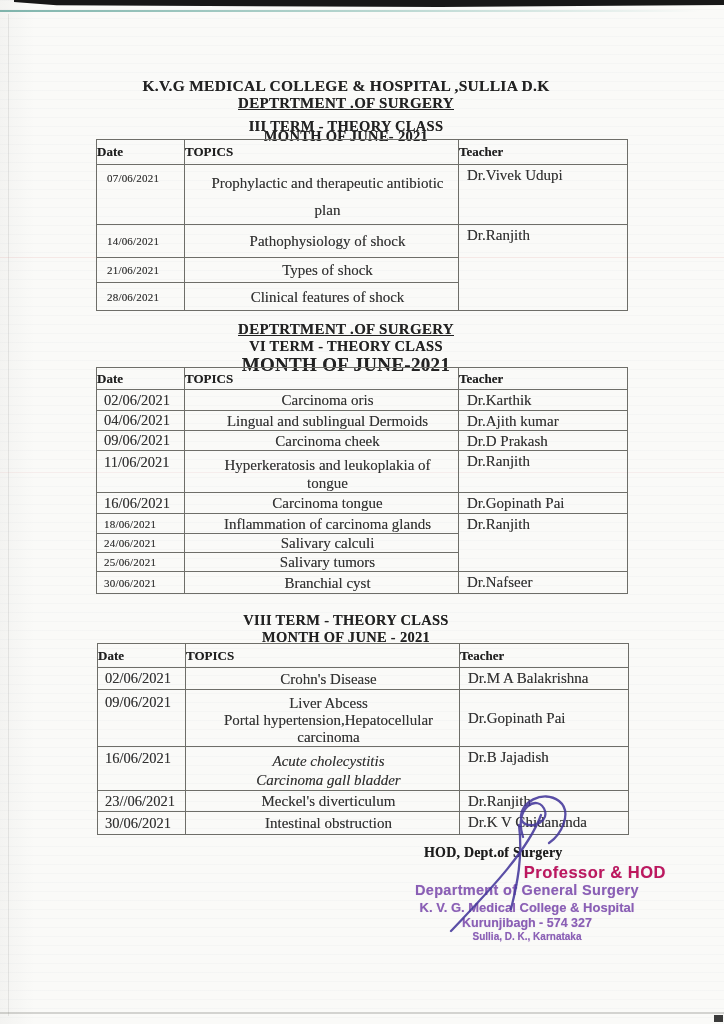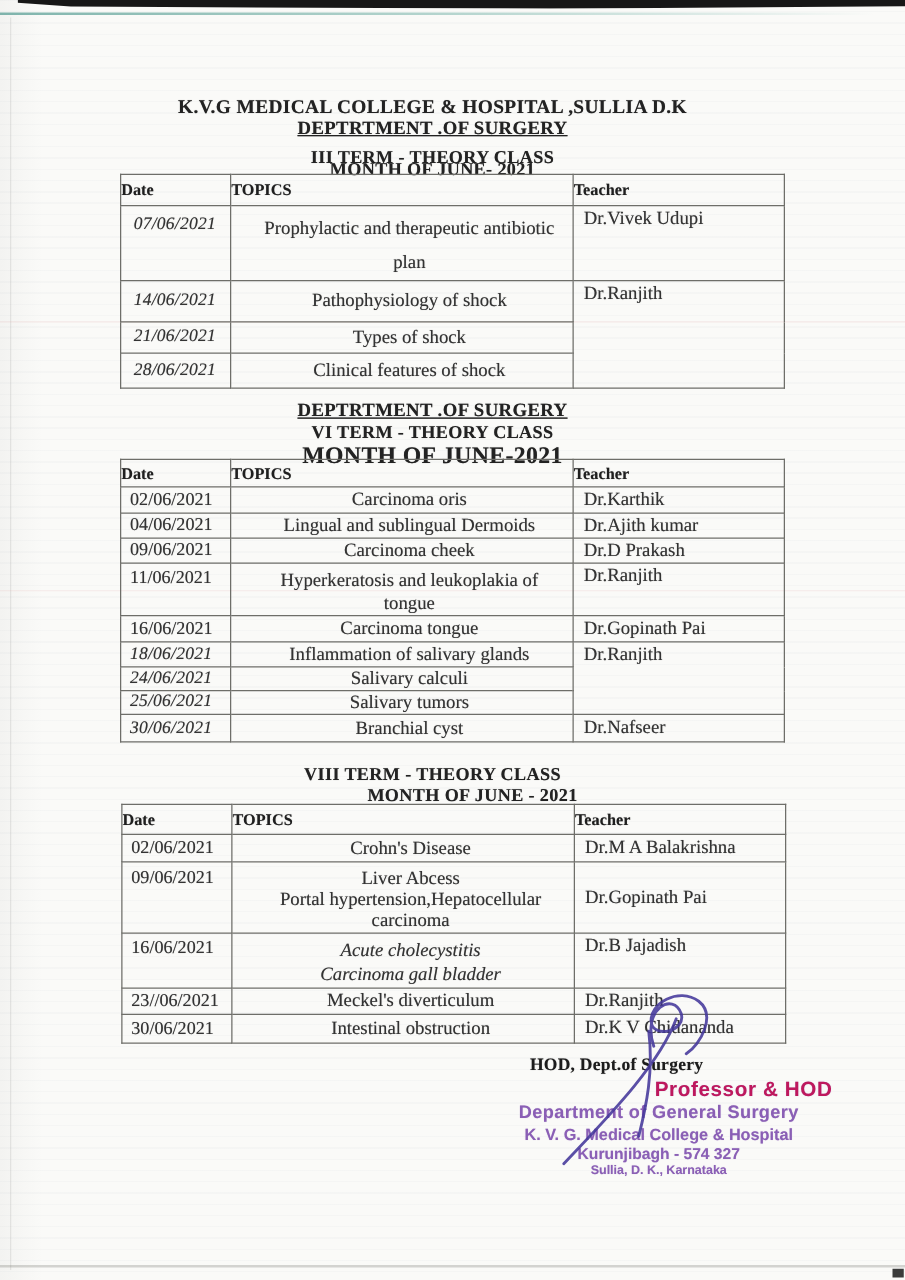--- a/index.html
+++ b/index.html
@@ -29,33 +29,33 @@
   .tc { position:absolute; left:0; width:692px; text-align:center; font-weight:bold; color:#222;
         text-shadow:0 0 .6px rgba(40,40,40,.55); letter-spacing:.3px; }
   .h-college { top:77px;  font-size:15.5px; }
   .h-dept1   { top:95px;  font-size:15px; text-decoration:underline; }
   .h-term1   { top:118px; font-size:14.5px; }
   .h-month1  { top:128px; font-size:14.5px; }
   .h-dept2   { top:321px; font-size:15px; text-decoration:underline; }
   .h-term2   { top:338px; font-size:14.5px; }
   .h-month2  { top:354px; font-size:19px; }
   .h-term3   { top:612px; font-size:14.5px; }
-  .h-month3  { top:629px; font-size:14.5px;padding-left:32px; }
+  .h-month3  { top:629px; font-size:14.5px; }
 
   
   table.sched { position:absolute; border-collapse:collapse; table-layout:fixed; width:531px;
     background:transparent; }
   .t1 { left:96px; top:139px; }
   .t2 { left:96px; top:367px; }
   .t3 { left:97px; top:643px; }
   .sched th, .sched td { border:1px solid #6e6e69; padding:0; overflow:hidden;
     text-shadow:0 0 .6px rgba(45,45,45,.5); }
   .sched th { font-size:13px; font-weight:bold; text-align:left; color:#1f1f1f; }
   td.date { font-size:14.5px; padding-left:7px; color:#333; white-space:nowrap; }
-  td.date.sm { font-size:14px; letter-spacing:.2px;font-style:italic; }
+  td.date.sm { font-size:11px; letter-spacing:.2px; }
   .t1 td.date { padding-left:10px; }
   td.topic { font-size:15px; padding-left:12px; color:#333; vertical-align:middle; line-height:18px;text-align:center; }
   td.topic .tl { white-space:nowrap; }
   td.teacher { font-size:15px; padding-left:8px; color:#333; vertical-align:top; padding-top:2px; white-space:nowrap; }
   td.teacher.vm { vertical-align:middle; padding-top:0; }
   td.topic.vt { vertical-align:top; padding-top:5px; }
   .t1 .row0 .tl { line-height:27px; }
   .t3 .row1 .tl { line-height:17px; }
   .t3 .row2 .tl { line-height:19px;font-style:italic; }
 
@@ -180,21 +180,21 @@
     <tr style="height:21px">
       <td class="date">16/06/2021</td>
       <td class="topic">
             <div class="tl">Carcinoma tongue</div>
           </td>
       <td class="teacher">Dr.Gopinath Pai</td>
     </tr>
     <tr style="height:20px">
       <td class="date sm">18/06/2021</td>
       <td class="topic">
-            <div class="tl">Inflammation of salivary glands</div>
+            <div class="tl">Inflammation of carcinoma glands</div>
           </td>
       <td class="teacher" rowspan="3">Dr.Ranjith</td>
     </tr>
     <tr style="height:19px">
       <td class="date sm">24/06/2021</td>
       <td class="topic">
             <div class="tl">Salivary calculi</div>
           </td>
     </tr>
     <tr style="height:19px">

